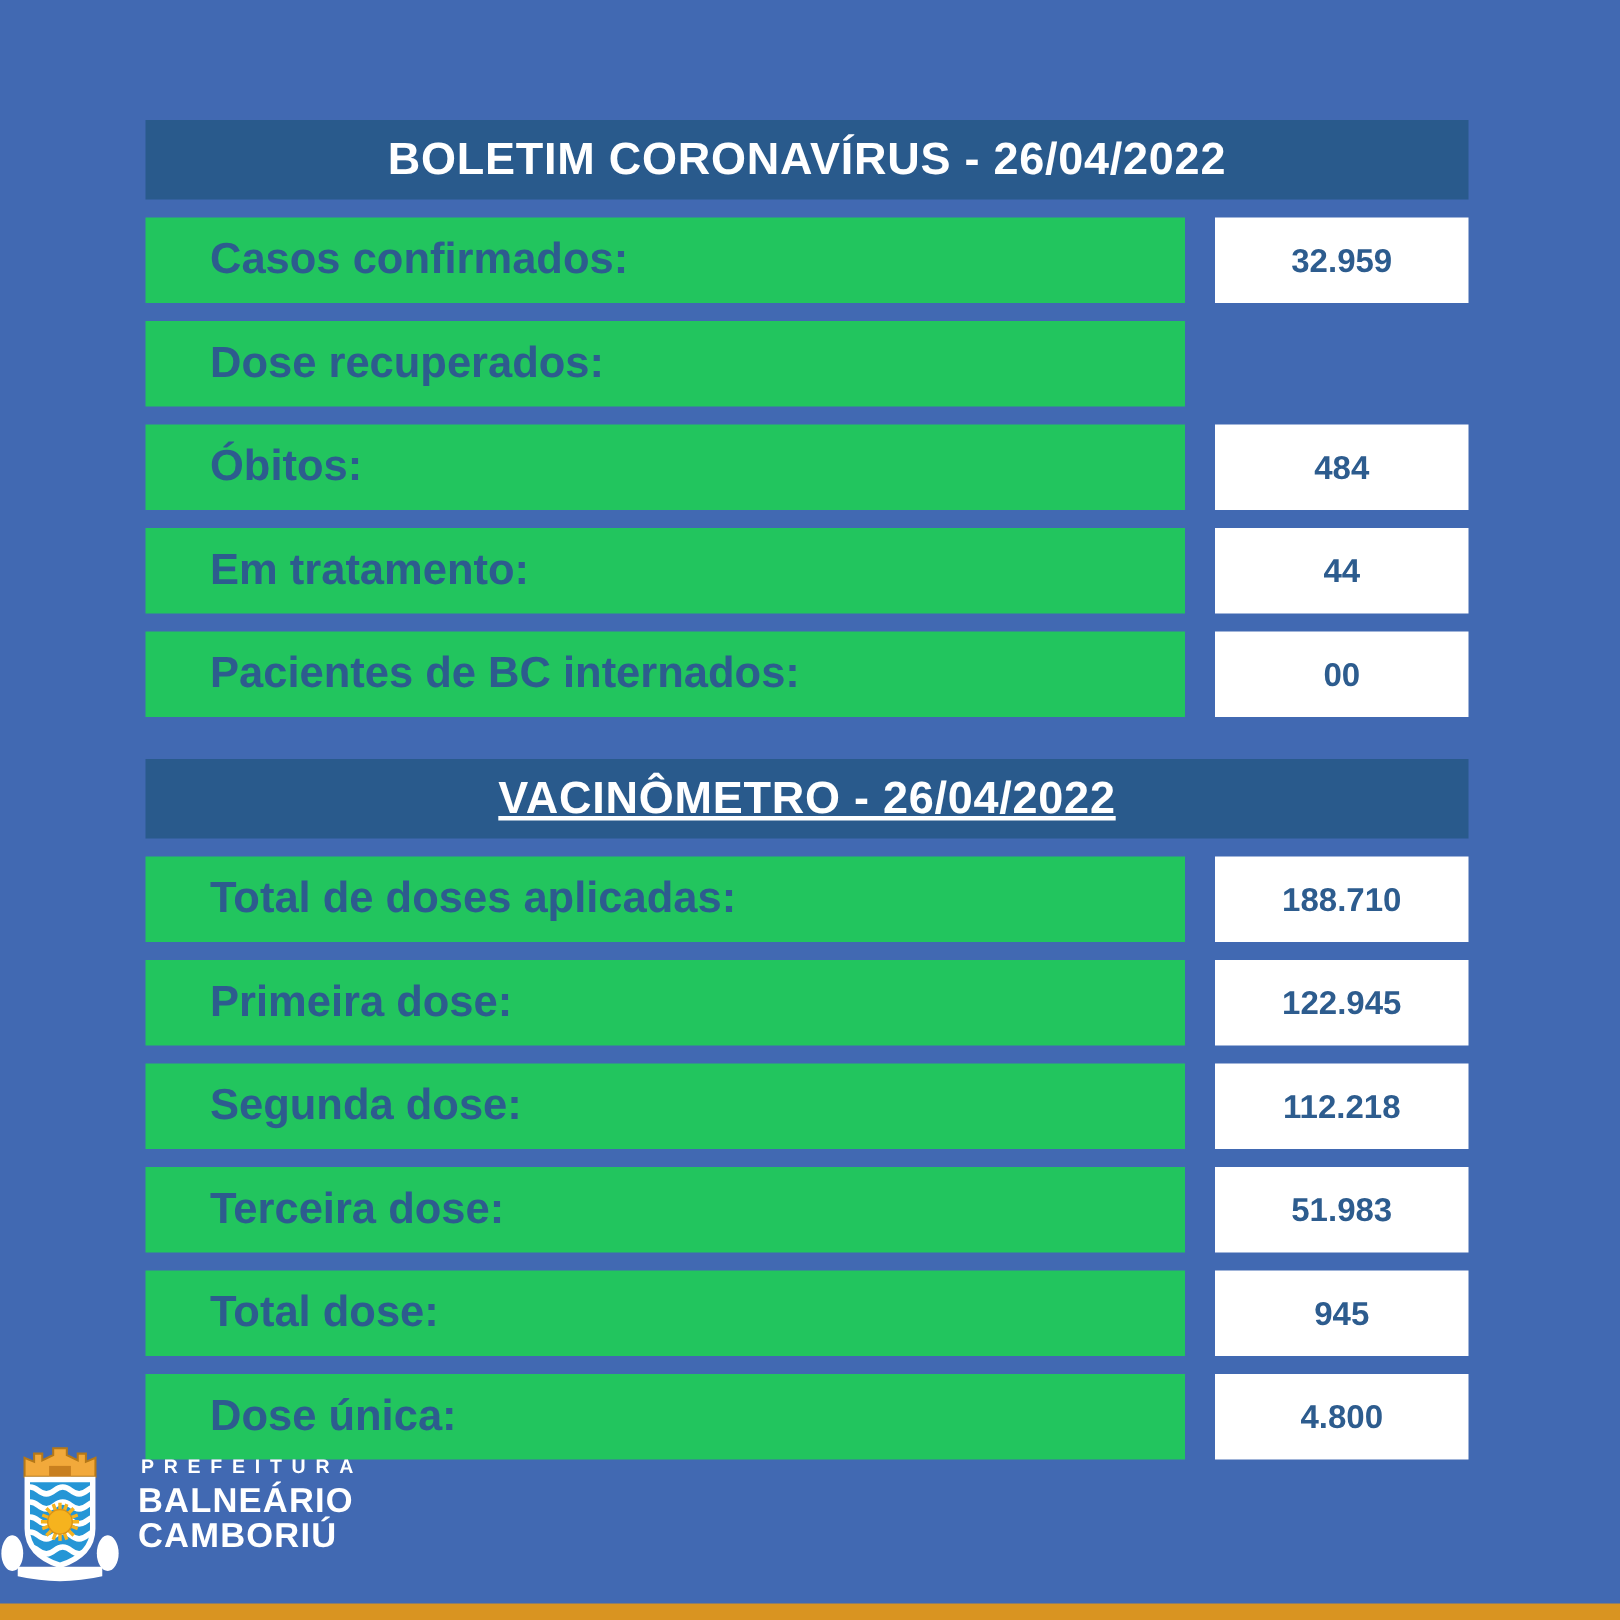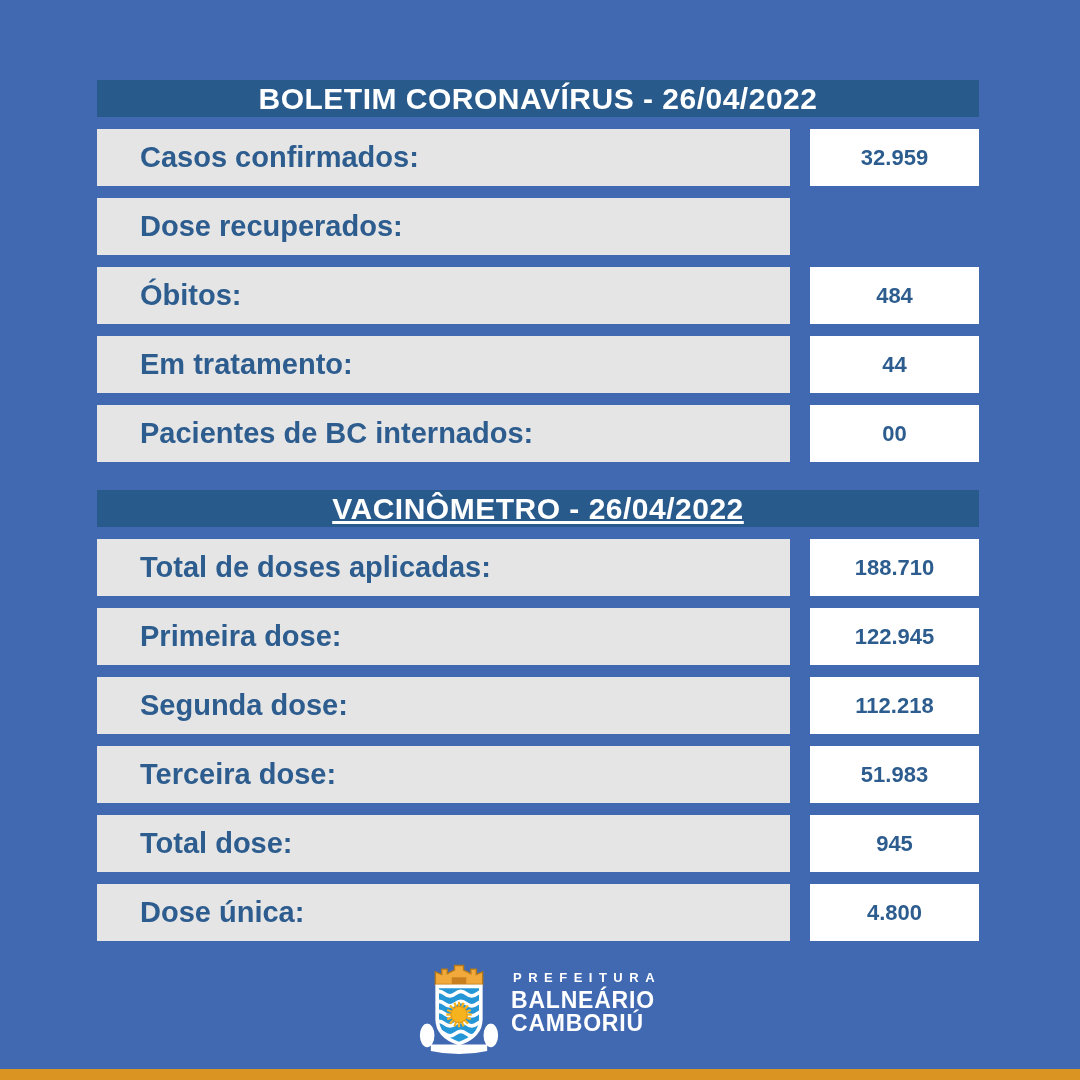--- a/index.html
+++ b/index.html
@@ -6,39 +6,39 @@
   body{
     width:1080px;height:1080px;position:relative;overflow:hidden;
     background:#4169b2;
     font-family:"Liberation Sans", sans-serif;
   }
   .board{
     position:absolute;left:97px;top:80px;width:882px;
     display:flex;flex-direction:column;gap:12px;
   }
   .section-header{
-    height:37px;background:#295a8c;color:#ffffff;
+    height:53px;background:#295a8c;color:#ffffff;
     display:flex;align-items:center;justify-content:center;
     font-weight:bold;font-size:30px;letter-spacing:0.5px;
   }
   .section-header.second{margin-top:16px;text-decoration:underline;}
   .stat-row{display:flex;gap:20px;height:57px;}
   .label-box{
-    width:693px;box-sizing:border-box;background:#e5e5e5;
+    width:693px;box-sizing:border-box;background:#22c55e;
     display:flex;align-items:center;padding-left:43px;
     color:#2d5c8e;font-weight:bold;font-size:29px;
   }
   .value-box{
     flex:1;background:#ffffff;
     display:flex;align-items:center;justify-content:center;
     color:#2d5c8e;font-weight:bold;font-size:22px;
   }
   .logo{
     position:absolute;top:962px;left:0;width:1080px;
-    display:flex;justify-content:center;align-items:flex-start;gap:12px;
+    display:flex;justify-content:flex-start;align-items:flex-start;gap:12px;
   }
   .logo-text{color:#ffffff;padding-top:8px;}
   .logo-line1{font-size:13px;font-weight:bold;letter-spacing:6.5px;margin:0 0 4px 2px;}
   .logo-line2,.logo-line3{font-size:23px;font-weight:bold;line-height:0.98;letter-spacing:0.8px;}
   .bottom-bar{
     position:absolute;left:0;bottom:0;width:1080px;height:11px;background:#d99421;
   }
 </style>
 </head>
 <body>

